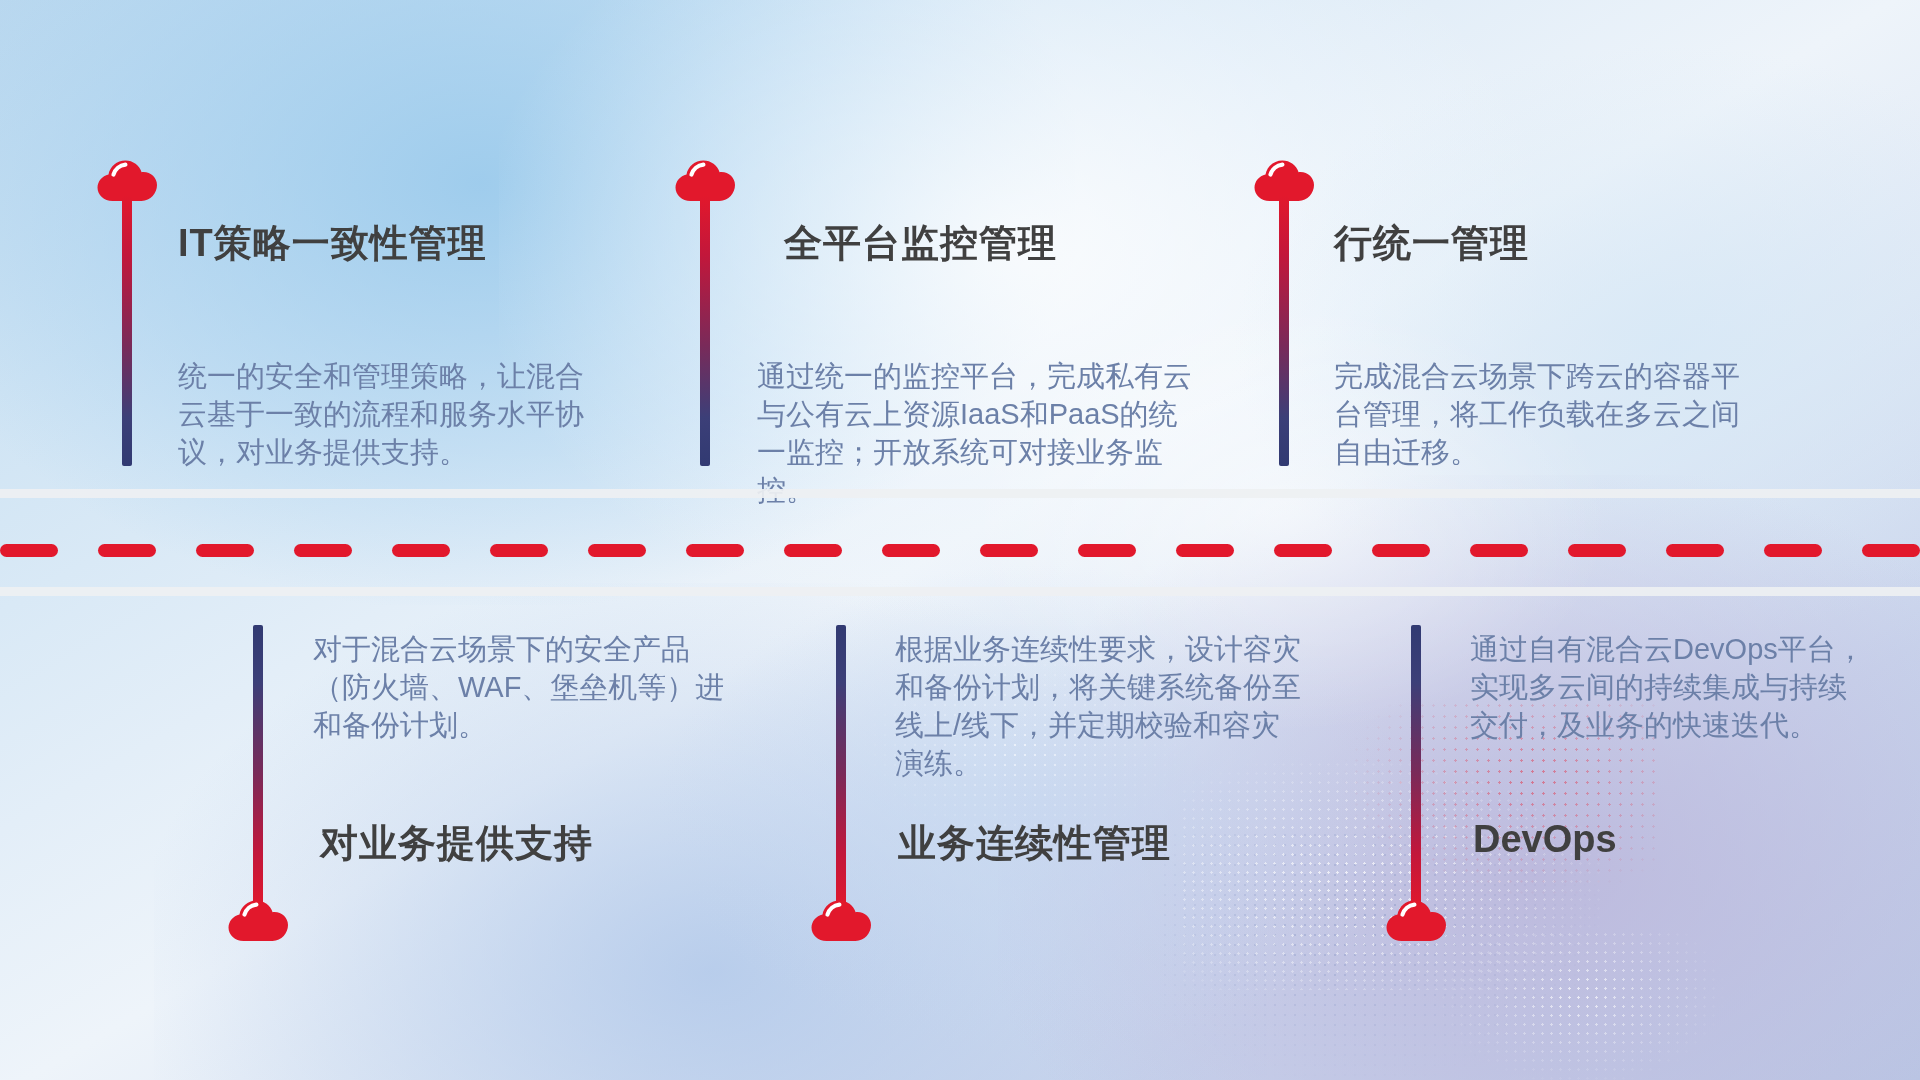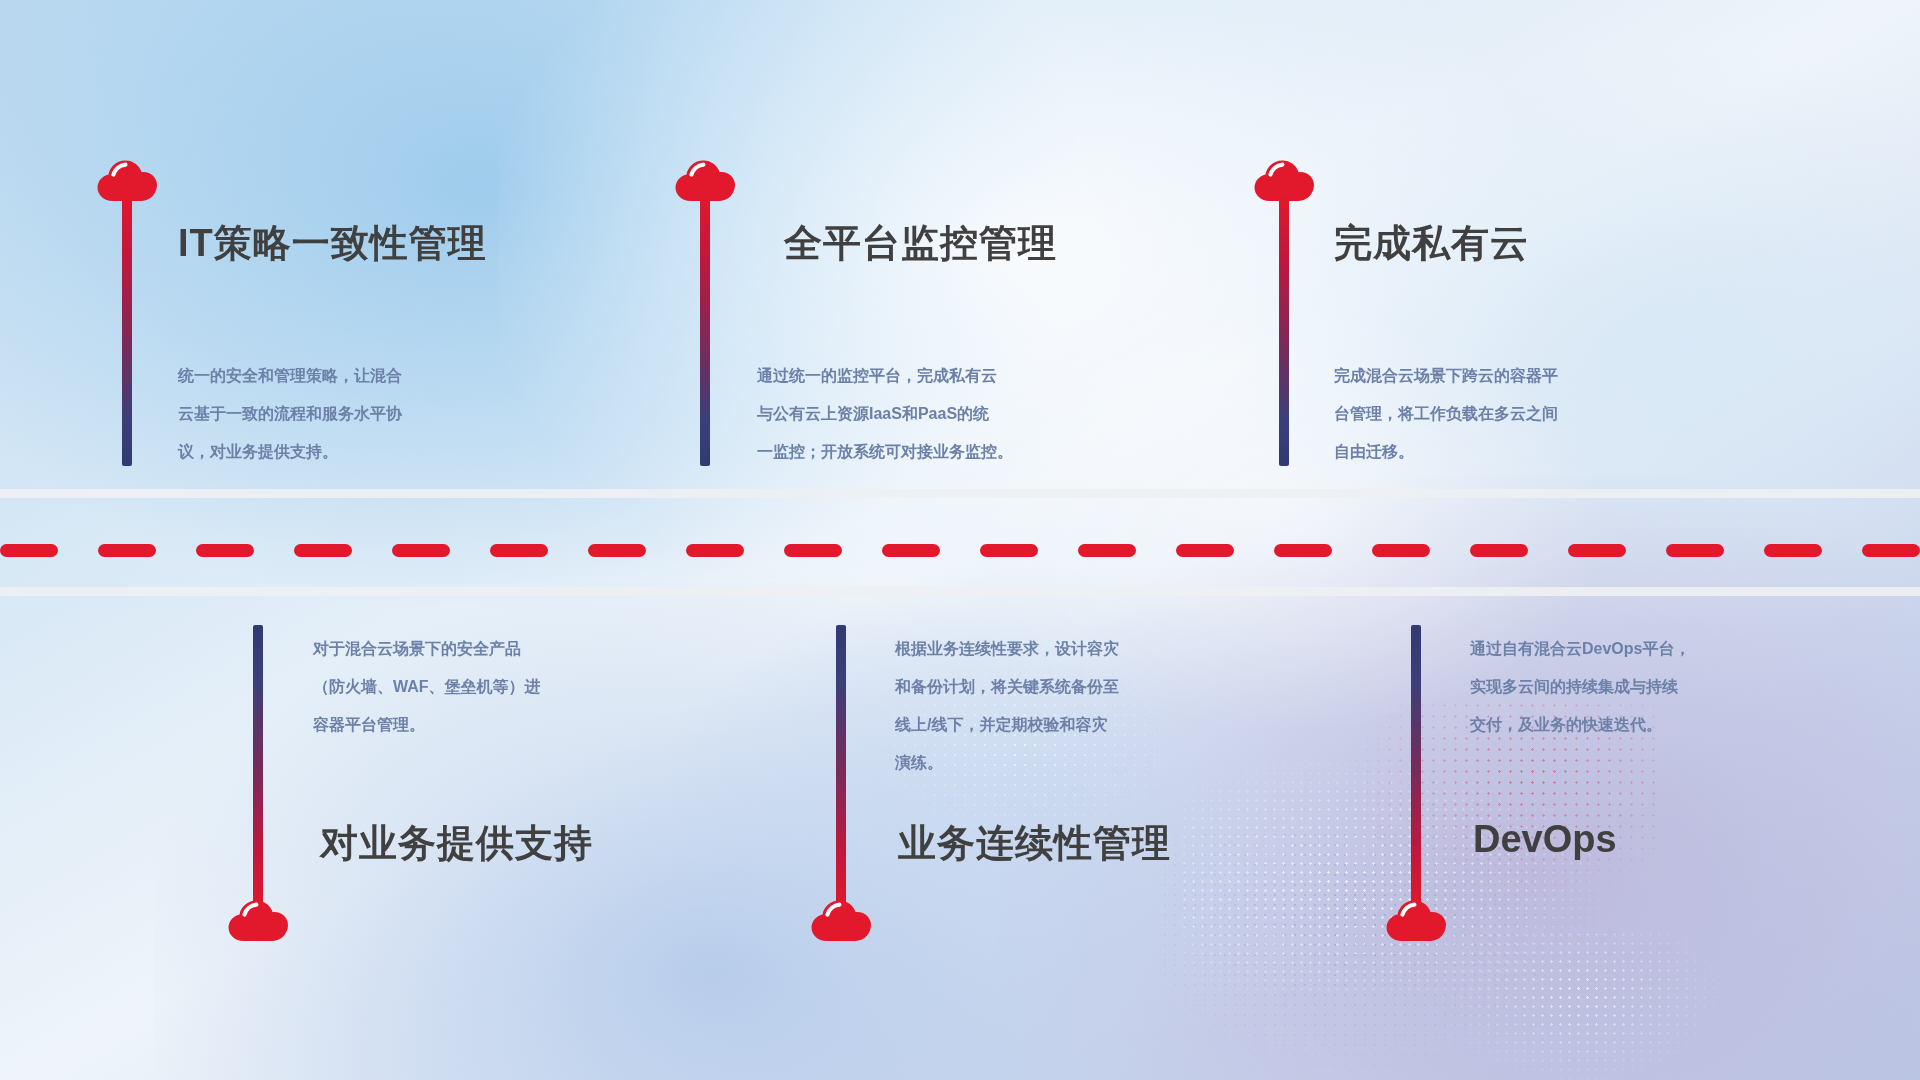--- a/index.html
+++ b/index.html
@@ -67,21 +67,21 @@
   
   .col{position:absolute;}
 
   .cloud{position:absolute;width:62px;height:44px;}
   .stem{position:absolute;width:10px;border-radius:2px;}
   .stem-top{background:linear-gradient(180deg,#e2182c 0%,#c2173b 22%,#7a2a59 55%,#3c3f78 82%,#313a72 100%);}
   .stem-bottom{background:linear-gradient(180deg,#313a72 0%,#3c3f78 20%,#7a2a59 52%,#c2173b 80%,#e2182c 100%);}
 
   .heading{position:absolute;color:#404040;font-size:38px;font-weight:700;letter-spacing:1px;white-space:nowrap;}
   .heading-en{letter-spacing:0px;text-align:center;}
-  .body{position:absolute;color:#6c80a8;font-size:16px;line-height:38px;font-weight:700;white-space:pre-line;}
+  .body{position:absolute;color:#6c80a8;font-size:29px;line-height:38px;font-weight:400;white-space:pre-line;}
 </style>
 </head>
 <body>
 
 <div id="stage">
 
   <div class="bg-base"></div>
   <div class="bg-glow-a"></div>
   <div class="bg-glow-b"></div>
   <div class="bg-glow-c"></div>
@@ -119,21 +119,21 @@
 与公有云上资源IaaS和PaaS的统
 一监控；开放系统可对接业务监控。</div>
   </div>
 
   <div class="col">
     <svg class="cloud" style="left:1253px;top:158px;" viewBox="0 0 62 44">
       <path d="M16.5 43C8.0 43 1.5 37.2 1.5 29.6c0-6.4 4.6-11.7 11.0-13.2C13.9 8.6 20.9 2.5 29.4 2.5c7.6 0 14.1 4.9 16.2 11.7 0.6-0.1 1.2-0.1 1.8-0.1 7.6 0 13.6 5.8 13.6 13.0C61 34.9 54.7 43 45.5 43Z" fill="#e2182c"></path>
       <path d="M17.5 16.5c1.6-5.4 6.2-9.3 11.9-9.9" fill="none" stroke="#ffffff" stroke-width="4.2" stroke-linecap="round"></path>
     </svg>
     <div class="stem stem-top" style="left:1279px;top:196px;height:270px;"></div>
-    <div class="heading" style="left:1334px;top:218px;">完成私有云</div>
+    <div class="heading" style="left:1334px;top:218px;">行统一管理</div>
     <div class="body" style="left:1334px;top:357px;width:430px;">完成混合云场景下跨云的容器平
 台管理，将工作负载在多云之间
 自由迁移。</div>
   </div>
 
   <div class="divider div-bar div-bar-top"></div>
   <div class="divider div-dashes" id="dash-row">
       <div class="dash" style="background: rgb(226, 24, 44);"></div>
       <div class="dash" style="background: rgb(226, 24, 44);"></div>
       <div class="dash" style="background: rgb(226, 24, 44);"></div>
@@ -154,21 +154,21 @@
       <div class="dash" style="background: rgb(226, 24, 44);"></div>
       <div class="dash" style="background: rgb(226, 24, 44);"></div>
       <div class="dash" style="background: rgb(226, 24, 44);"></div>
     </div>
   <div class="divider div-bar div-bar-bottom"></div>
 
   <div class="col">
     <div class="stem stem-bottom" style="left:253px;top:625px;height:285px;"></div>
     <div class="body" style="left:313px;top:630px;width:430px;">对于混合云场景下的安全产品
 （防火墙、WAF、堡垒机等）进
-容器平台管理。</div>
+和备份计划。</div>
     <div class="heading" style="left:320px;top:818px;">对业务提供支持</div>
     <svg class="cloud" style="left:227px;top:898px;" viewBox="0 0 62 44">
       <path d="M16.5 43C8.0 43 1.5 37.2 1.5 29.6c0-6.4 4.6-11.7 11.0-13.2C13.9 8.6 20.9 2.5 29.4 2.5c7.6 0 14.1 4.9 16.2 11.7 0.6-0.1 1.2-0.1 1.8-0.1 7.6 0 13.6 5.8 13.6 13.0C61 34.9 54.7 43 45.5 43Z" fill="#e2182c"></path>
       <path d="M17.5 16.5c1.6-5.4 6.2-9.3 11.9-9.9" fill="none" stroke="#ffffff" stroke-width="4.2" stroke-linecap="round"></path>
     </svg>
   </div>
 
   <div class="col">
     <div class="stem stem-bottom" style="left:836px;top:625px;height:285px;"></div>
     <div class="body" style="left:895px;top:630px;width:430px;">根据业务连续性要求，设计容灾

